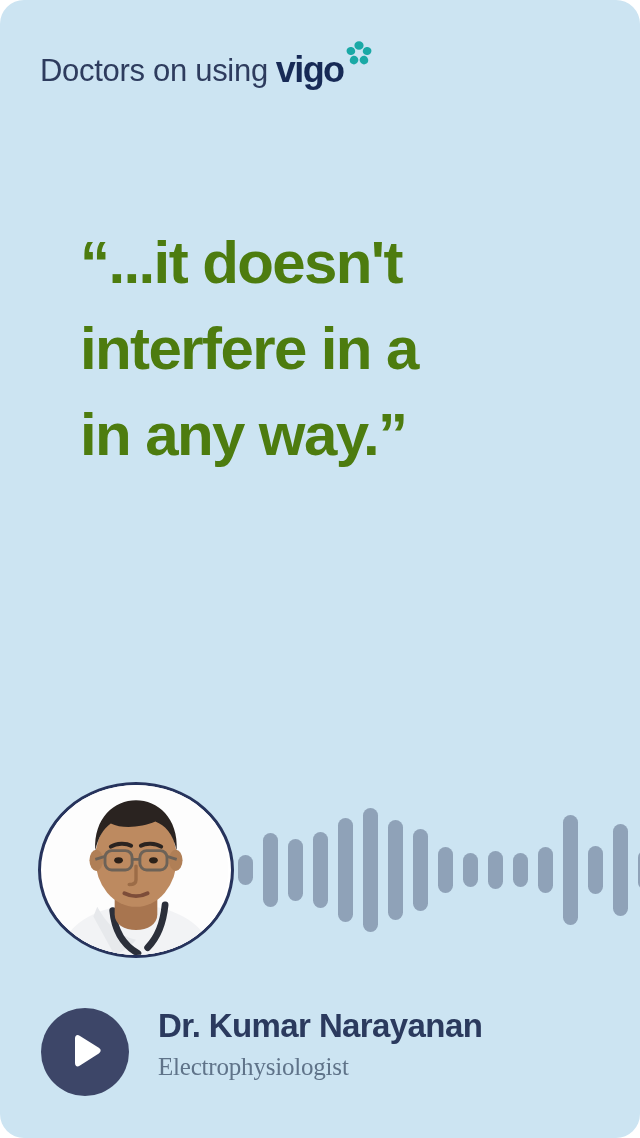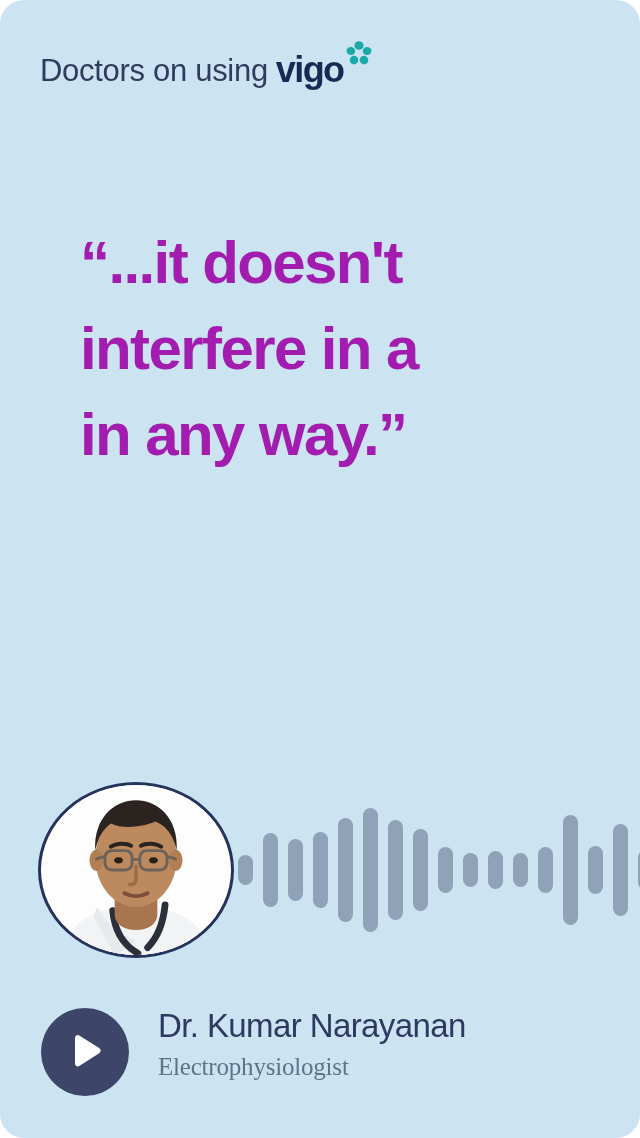--- a/index.html
+++ b/index.html
@@ -60,21 +60,21 @@
 
   
   .quote {
     position: absolute;
     left: 40px;
     top: 160px;
     width: 530px;
     font-size: 60px;
     font-weight: 700;
     line-height: 86px;
-    color: #a21caf;
+    color: #4d7c0f;
     letter-spacing: -1.6px;
   }
   .quote .ln { display: block; }
 
   
   .avatar {
     position: absolute;
     left: 38px;
     top: 782px;
     width: 196px;
@@ -121,21 +121,21 @@
   .play-button svg { margin-left: 5px; }
 
   .speaker {
     position: absolute;
     left: 158px;
     top: 1007px;
     width: 470px;
   }
   .speaker-name {
     font-size: 33px;
-    font-weight: 400;
+    font-weight: 700;
     color: #2b3a5e;
     letter-spacing: -0.6px;
     line-height: 1.18;
     white-space: nowrap;
   }
   .speaker-role {
     margin-top: 7px;
     font-size: 25px;
     font-weight: 400;
     color: #5f7389;

